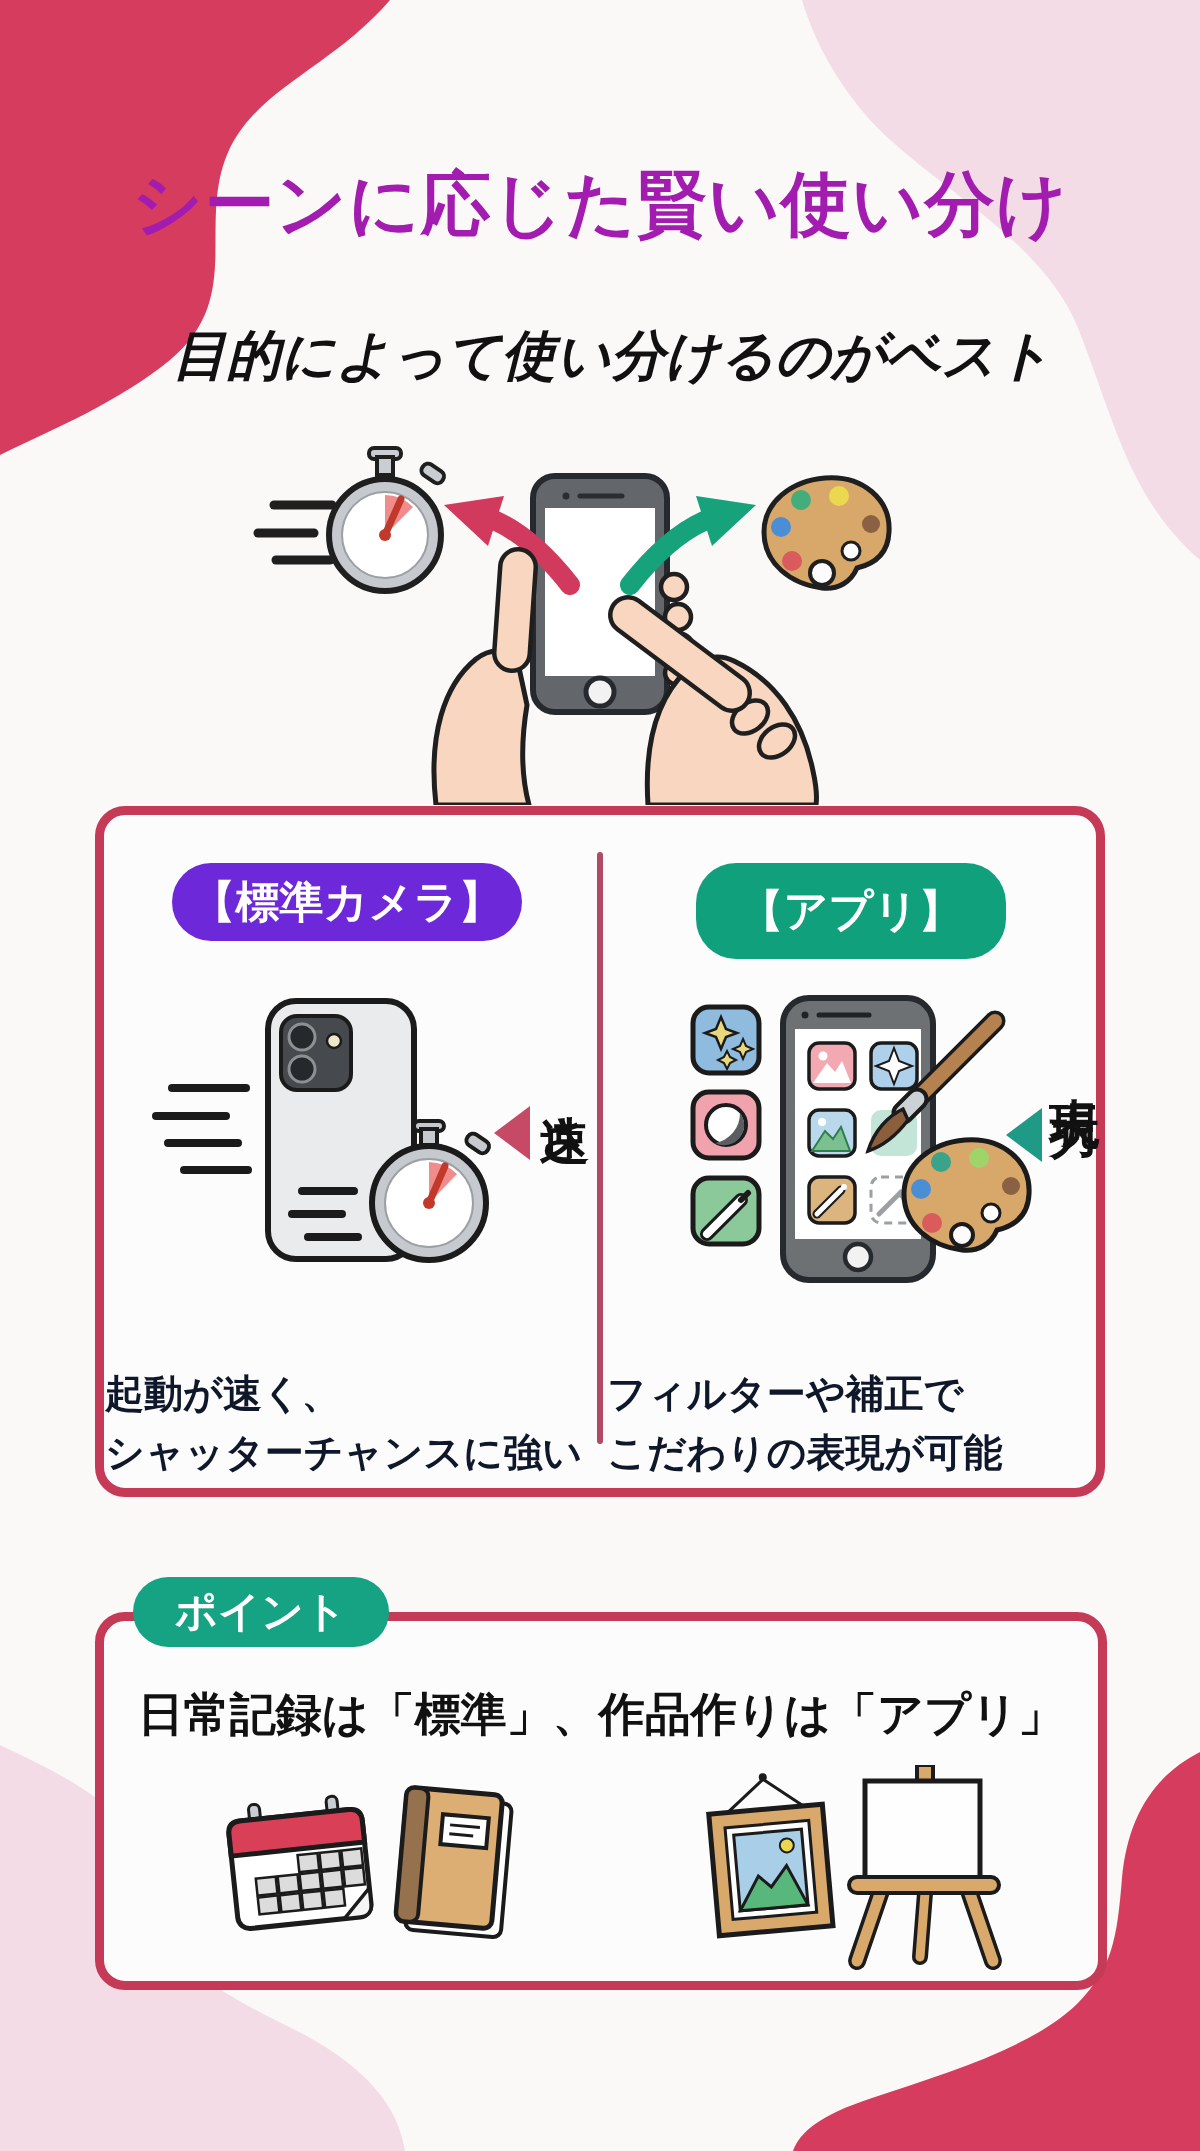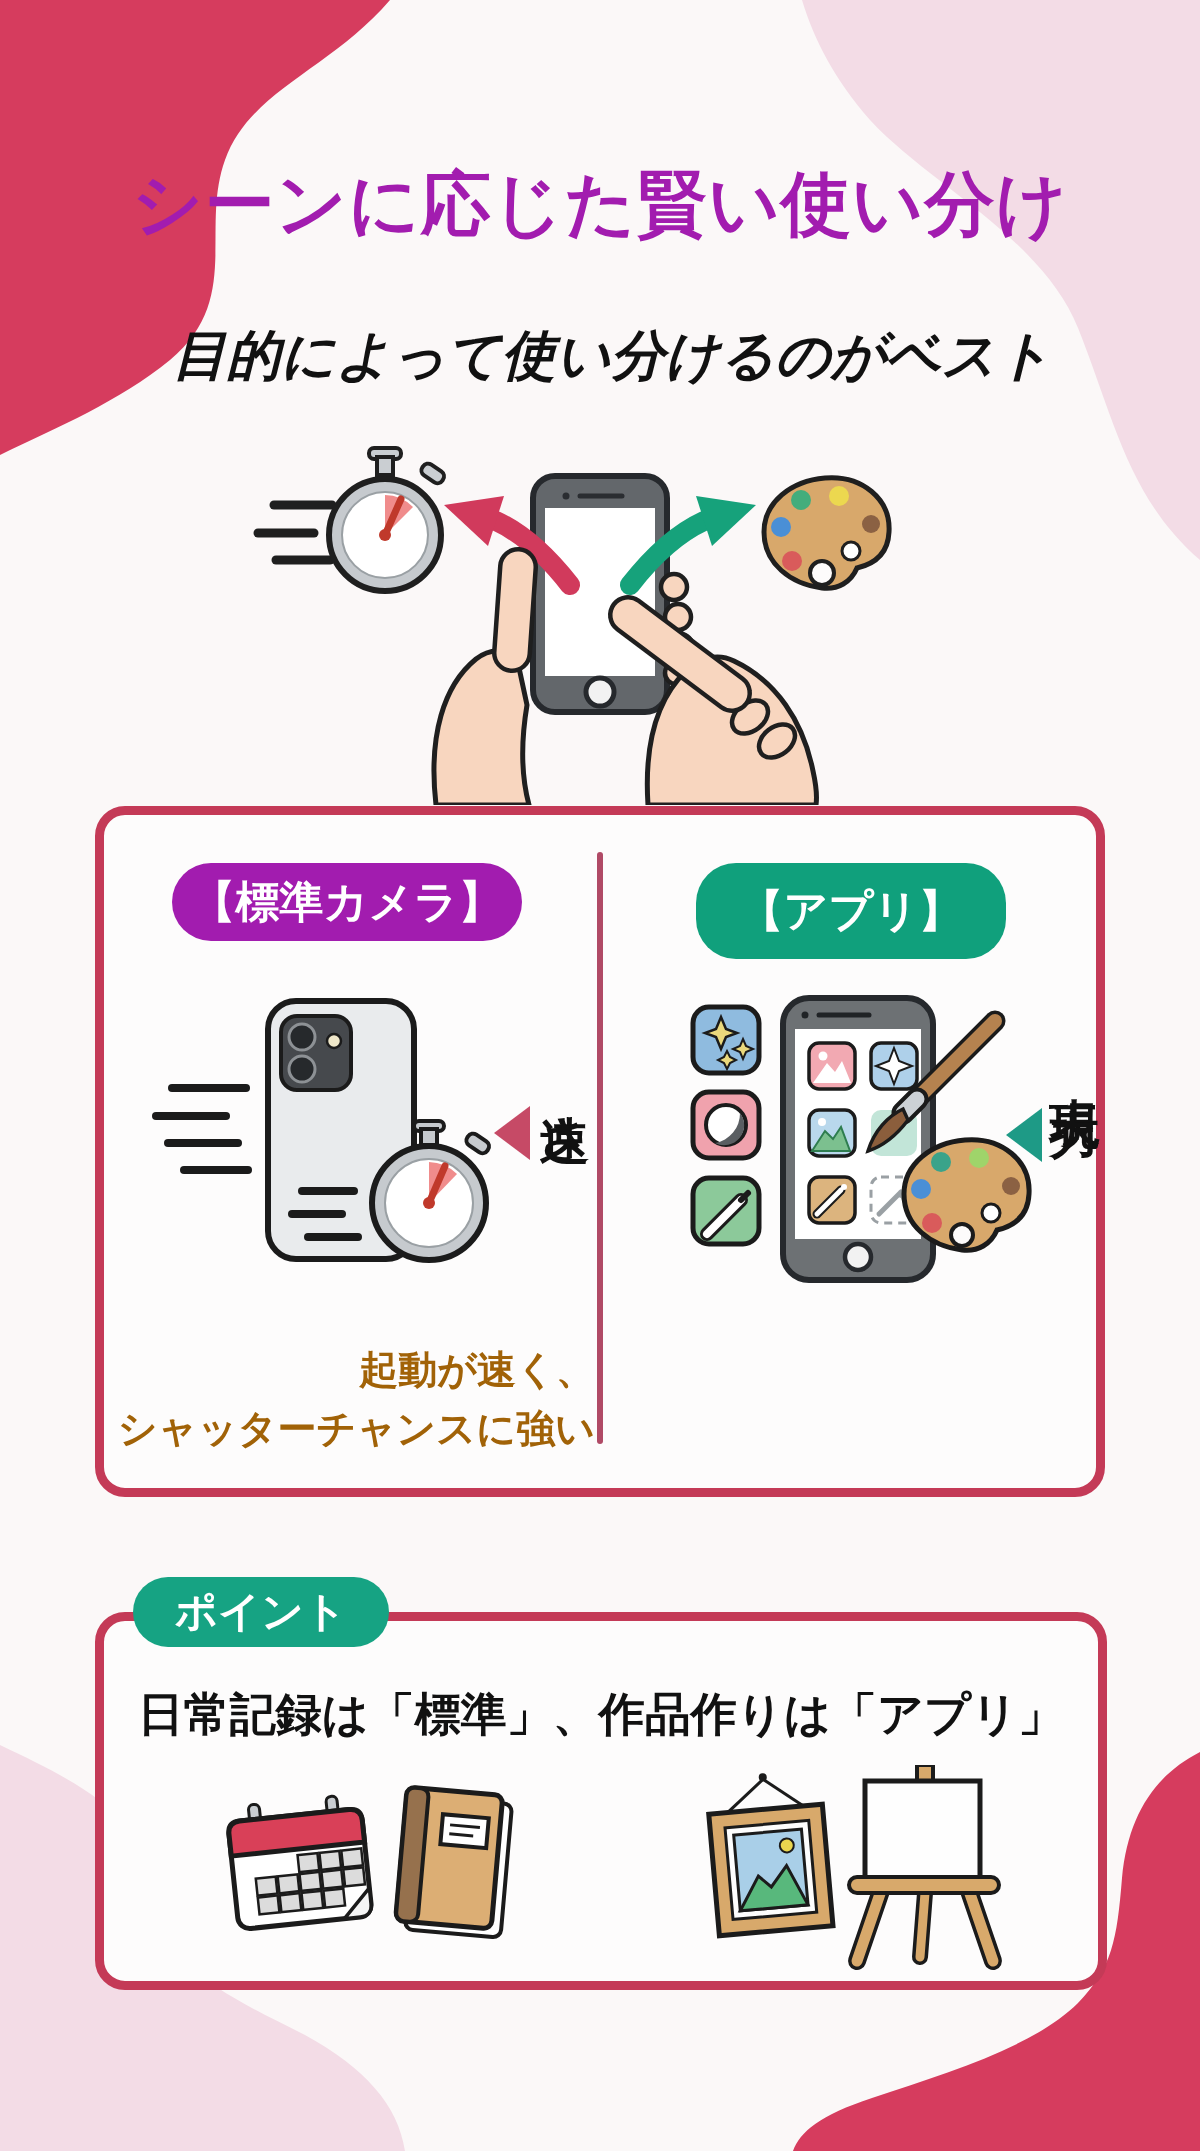--- a/index.html
+++ b/index.html
@@ -28,41 +28,41 @@
     box-sizing:border-box; z-index:1;
   }
   .divider {
     left:597px; top:852px; width:6px; height:592px;
     background:#b04a66; border-radius:3px; z-index:2;
   }
   .pill {
     display:flex; align-items:center; justify-content:center;
     color:#fff; font-weight:800; border-radius:40px; z-index:3;
   }
-  .pill-red   { left:172px; top:863px; width:350px; height:78px; background:#a21caf; font-size:44px;align-items:center; }
+  .pill-red   { left:172px; top:863px; width:350px; height:78px; background:#6d28d9; font-size:44px;align-items:center; }
   .pill-green { left:696px; top:863px; width:310px; height:96px; background:#10a07c; font-size:44px; }
   .pill-point { left:133px; top:1577px; width:256px; height:70px; background:#16a383; font-size:42px; }
 
   .illus { z-index:2; }
   .illus-left  { left:150px; top:985px; width:460px; height:335px; }
   .illus-right { left:645px; top:985px; width:460px; height:335px; }
 
   .tri { width:0; height:0; z-index:3; }
   .tri-red   { left:494px; top:1106px; border-top:27px solid transparent; border-bottom:27px solid transparent; border-right:36px solid #c64a66; }
   .tri-green { left:1006px; top:1108px; border-top:27px solid transparent; border-bottom:27px solid transparent; border-right:36px solid #1e9a86; }
   .metric-text {
     writing-mode:vertical-rl; text-orientation:upright;
     font-size:50px; font-weight:900; color:#111; letter-spacing:6px; z-index:3;
   }
   .metric-left  { left:532px; top:1076px; }
   .metric-right { left:1042px; top:1058px; }
 
   .caption {
-    text-align:right; font-size:39px; font-weight:800; color:#a16207;
-    line-height:1.52; z-index:3;
+    text-align:left; font-size:39px; font-weight:800; color:#0f172a;
+    line-height:1.52; z-index:3;margin-top:24px;
   }
   .caption-left  { left:105px; top:1340px; width:490px; }
   .caption-right { left:607px; top:1340px; width:490px; }
 
   .point-box {
     left:95px; top:1612px; width:1012px; height:378px;
     background:#fdfcfc; border:9px solid #c43a57; border-radius:30px;
     box-sizing:border-box; z-index:1;
   }
   .point-text {
@@ -246,20 +246,24 @@
 
   <div class="layer tri tri-red"></div>
   <div class="layer metric-text metric-left">速さ</div>
   <div class="layer tri tri-green"></div>
   <div class="layer metric-text metric-right">表現力</div>
 
   <div class="layer caption caption-left">
     <div>起動が速く、</div>
     <div>シャッターチャンスに強い</div>
   </div>
+  <div class="layer caption caption-right">
+    <div>フィルターや補正で</div>
+    <div>こだわりの表現が可能</div>
+  </div>
 
   <section class="layer point-box"></section>
   <div class="layer point-text">日常記録は「標準」、作品作りは「アプリ」</div>
   <div class="layer pill pill-point">
     <span>ポイント</span>
   </div>
 
   <svg class="layer point-icons" viewBox="0 0 1012 210">
     <g transform="rotate(-6 205 104)">
       <rect x="160" y="35" width="11" height="32" rx="5" fill="#caced2" stroke="#1b1b1b" stroke-width="3"></rect>

